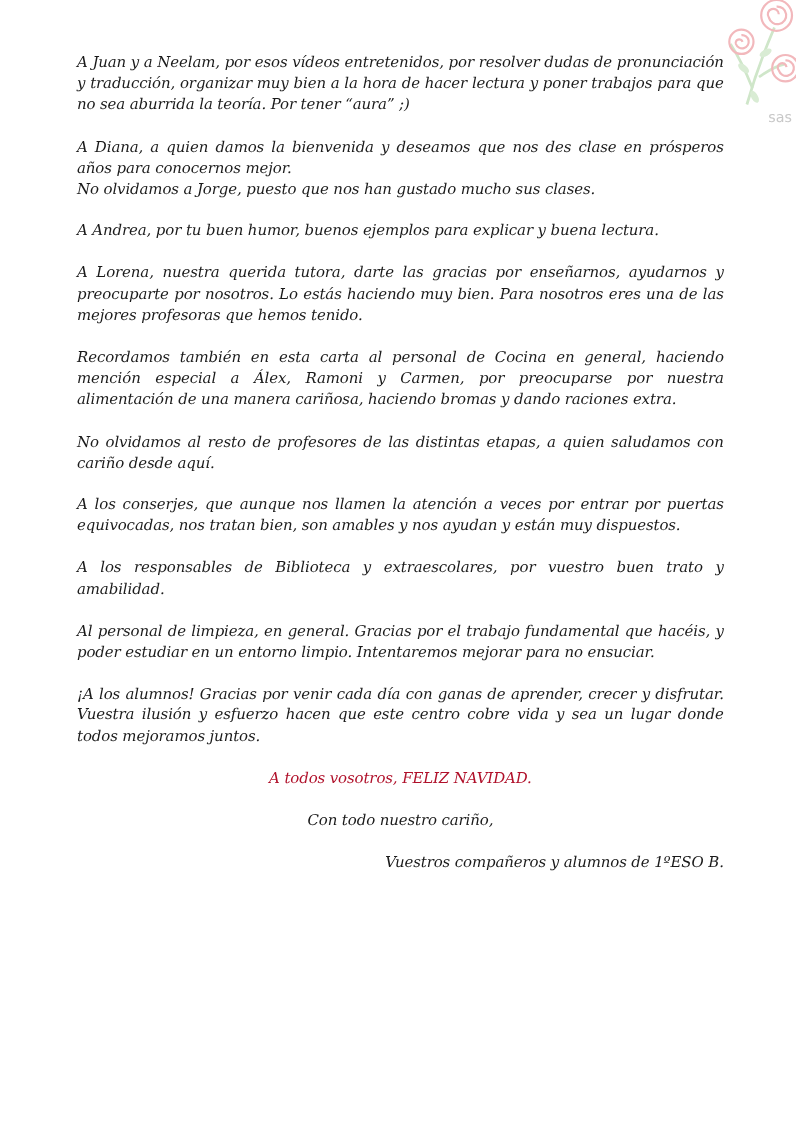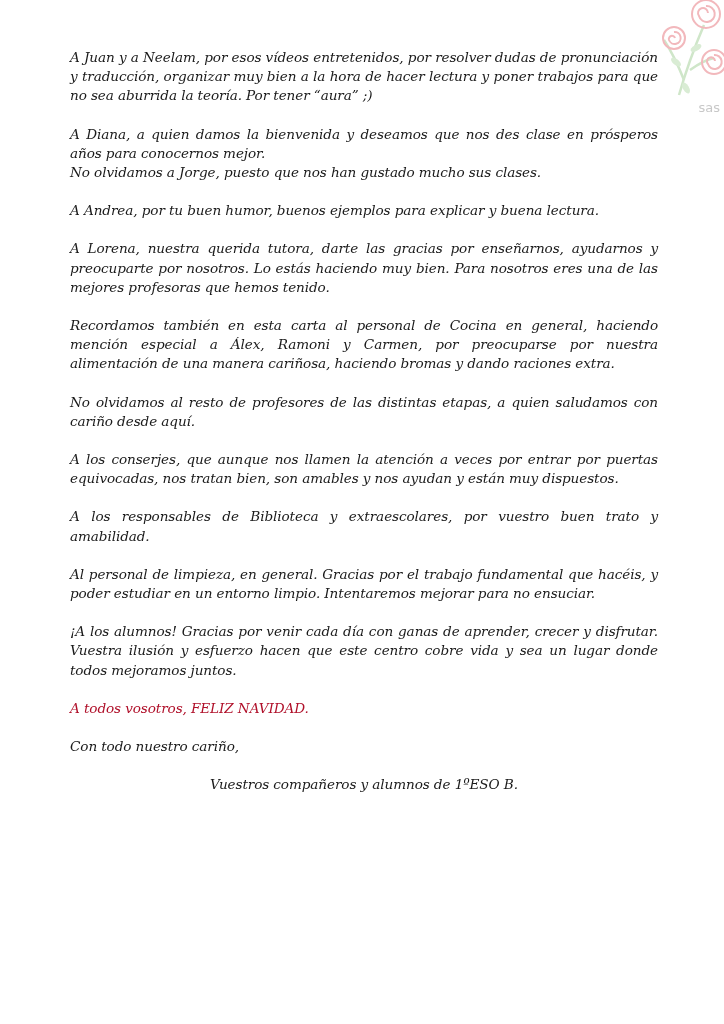--- a/index.html
+++ b/index.html
@@ -8,23 +8,23 @@
     position: absolute; left: 70px; top: 48px; width: 588px;
     font-family: "DejaVu Serif", serif;
     font-style: italic;
     font-size: 13.6px;
     line-height: 19.2px;
     color: #1a1a1a;
     letter-spacing: -0.1px;
   }
   .para { margin: 0 0 19px 0; text-align: justify; }
   .para.tight { margin-bottom: 0; }
-  .center-red { text-align: left; color: #b0102a; margin: 0 0 19px 0; }
-  .closing { margin: 16px 0 19px 0; }
-  .signature { text-align: center; margin: 0; }
+  .center-red { text-align: center; color: #b0102a; margin: 0 0 19px 0; }
+  .closing { margin: 16px 0 19px 0; text-align: center; }
+  .signature { text-align: right; margin: 0; }
   .watermark {
     position: absolute; right: 0; top: 0; width: 100px; height: 120px;
     pointer-events: none;
   }
   .wm-text {
     position: absolute; right: 4px; top: 100px;
     font-family: "DejaVu Sans", sans-serif; font-size: 13px;
     color: #c8c8c8; font-style: normal;
   }
 </style>

